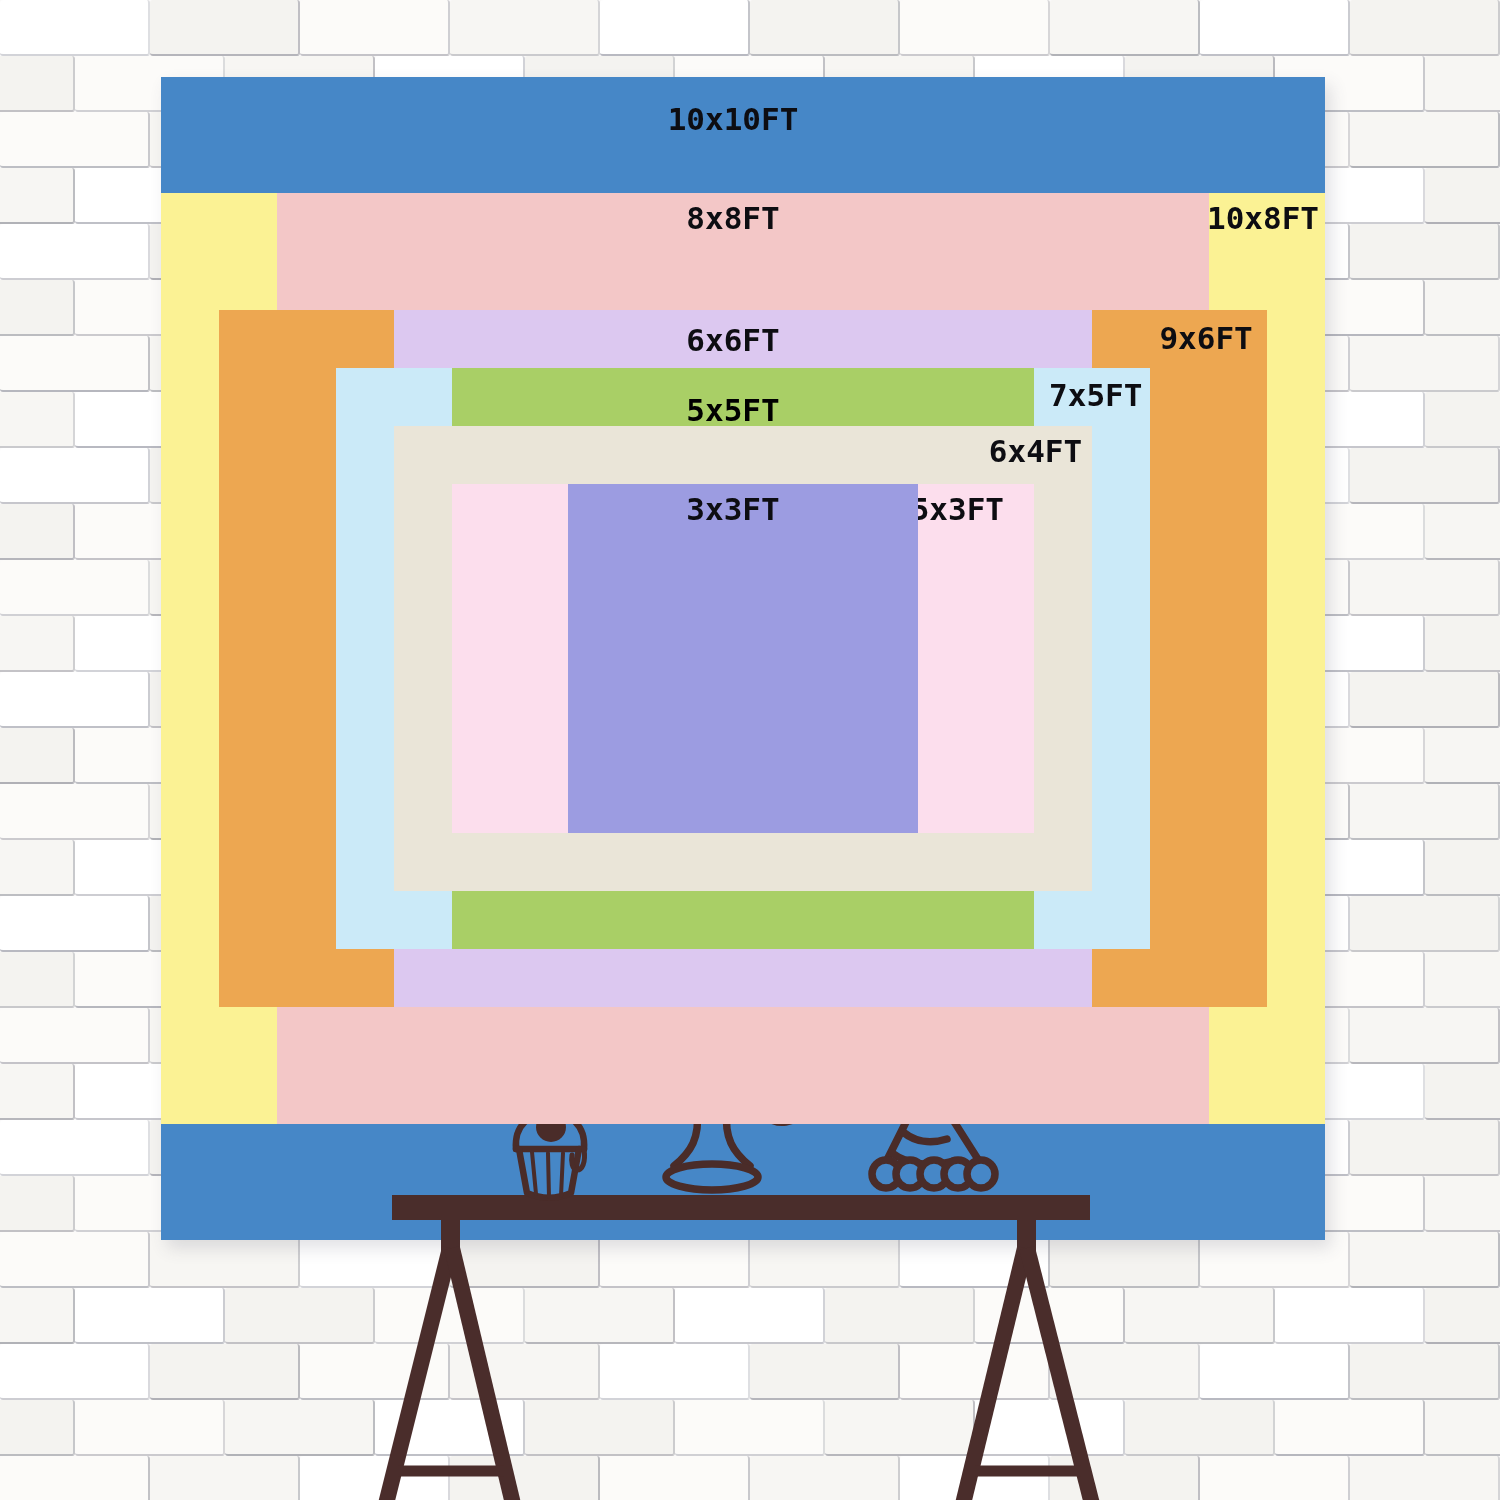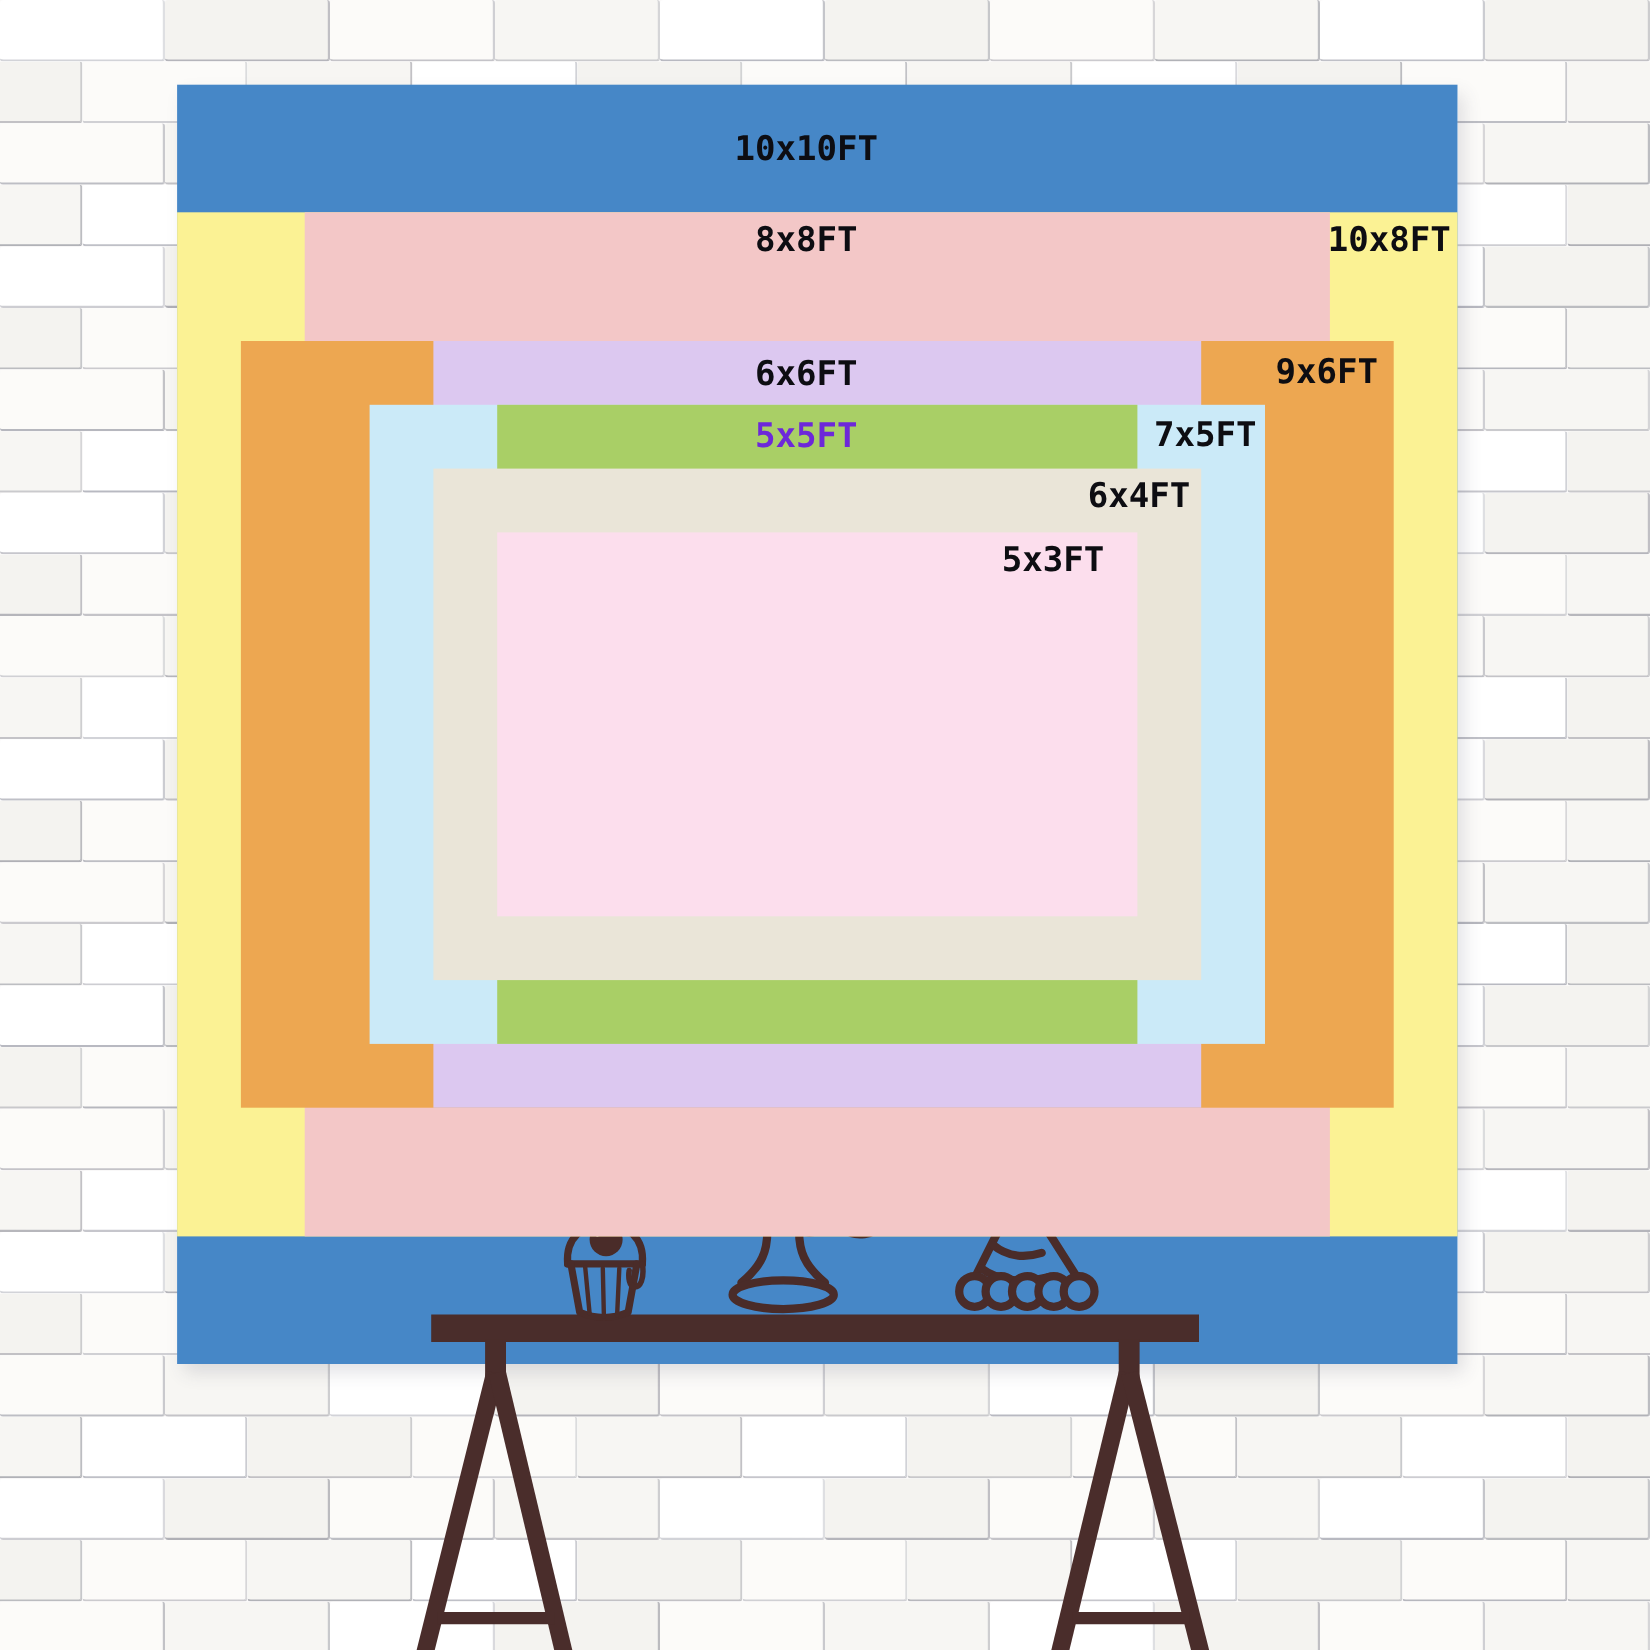--- a/index.html
+++ b/index.html
@@ -379,45 +379,48 @@
         <span class="brick" style="background: rgb(247, 246, 243); border-right-color: rgba(108, 110, 125, 0.29); border-bottom-color: rgba(108, 110, 125, 0.37);"></span>
         <span class="brick" style="background: rgb(255, 255, 255); border-right-color: rgba(108, 110, 125, 0.22); border-bottom-color: rgba(108, 110, 125, 0.3);"></span>
         <span class="brick" style="background: rgb(244, 243, 240); border-right-color: rgba(108, 110, 125, 0.38); border-bottom-color: rgba(108, 110, 125, 0.46);"></span>
         <span class="brick" style="background: rgb(252, 251, 249); border-right-color: rgba(108, 110, 125, 0.31); border-bottom-color: rgba(108, 110, 125, 0.39);"></span>
         <span class="brick" style="background: rgb(247, 246, 243); border-right-color: rgba(108, 110, 125, 0.24); border-bottom-color: rgba(108, 110, 125, 0.32);"></span>
       </div>
     </div>
 
   <div id="backdrop">
       <div class="layer" style="left: 0px; top: 0px; width: 1164px; height: 1163px; background: rgb(70, 135, 199); z-index: 0;">
-        <span class="size-label center" style="color: rgb(13, 13, 18); top: 41px;">10x10FT</span>
+        <span class="size-label center" style="color: rgb(13, 13, 18); top: 25px;">10x10FT</span>
       </div>
       <div class="layer" style="left: 0px; top: 116.3px; width: 1164px; height: 930.4px; background: rgb(251, 242, 148); z-index: 1;">
         <span class="size-label right" style="color: rgb(13, 13, 18); top: 8px; right: 6px;">10x8FT</span>
       </div>
       <div class="layer" style="left: 116.4px; top: 116.3px; width: 931.2px; height: 930.4px; background: rgb(243, 199, 199); z-index: 2;">
         <span class="size-label center" style="color: rgb(13, 13, 18); top: 8px;">8x8FT</span>
       </div>
       <div class="layer" style="left: 58.2px; top: 232.6px; width: 1047.6px; height: 697.8px; background: rgb(237, 167, 81); z-index: 3;">
         <span class="size-label right" style="color: rgb(13, 13, 18); top: 11px; right: 14px;">9x6FT</span>
       </div>
       <div class="layer" style="left: 232.8px; top: 232.6px; width: 698.4px; height: 697.8px; background: rgb(220, 200, 240); z-index: 4;">
         <span class="size-label center" style="color: rgb(13, 13, 18); top: 13px;">6x6FT</span>
       </div>
       <div class="layer" style="left: 174.6px; top: 290.75px; width: 814.8px; height: 581.5px; background: rgb(203, 234, 248); z-index: 5;">
         <span class="size-label right" style="color: rgb(13, 13, 18); top: 10px; right: 8px;">7x5FT</span>
       </div>
       <div class="layer" style="left: 291px; top: 290.75px; width: 582px; height: 581.5px; background: rgb(169, 207, 102); z-index: 6;">
-        <span class="size-label center" style="color: #6d28d9; top: 11px;">5x5FT</span>
+        <span class="size-label center" style="color: #000000; top: 25px;">5x5FT</span>
       </div>
       <div class="layer" style="left: 232.8px; top: 348.9px; width: 698.4px; height: 465.2px; background: rgb(234, 229, 216); z-index: 7;">
         <span class="size-label right" style="color: rgb(13, 13, 18); top: 8px; right: 10px;">6x4FT</span>
       </div>
       <div class="layer" style="left: 291px; top: 407.05px; width: 582px; height: 348.9px; background: rgb(252, 222, 237); z-index: 8;">
         <span class="size-label right" style="color: rgb(13, 13, 18); top: 8px; right: 30px;">5x3FT</span>
+      </div>
+      <div class="layer" style="left: 407.4px; top: 407.05px; width: 349.2px; height: 348.9px; background: rgb(156, 156, 225); z-index: 9;">
+        <span class="size-label center" style="color: rgb(13, 13, 18); top: 8px;">3x3FT</span>
       </div>
     </div>
 
   <svg id="art" viewBox="0 0 1500 1500">
 
     <g class="wood">
       <rect x="392" y="1195" width="698" height="25" fill="#4a2d2b"></rect>
       <rect x="441" y="1218" width="19" height="46" fill="#4a2d2b"></rect>
       <rect x="1017" y="1218" width="19" height="46" fill="#4a2d2b"></rect>
     </g>

